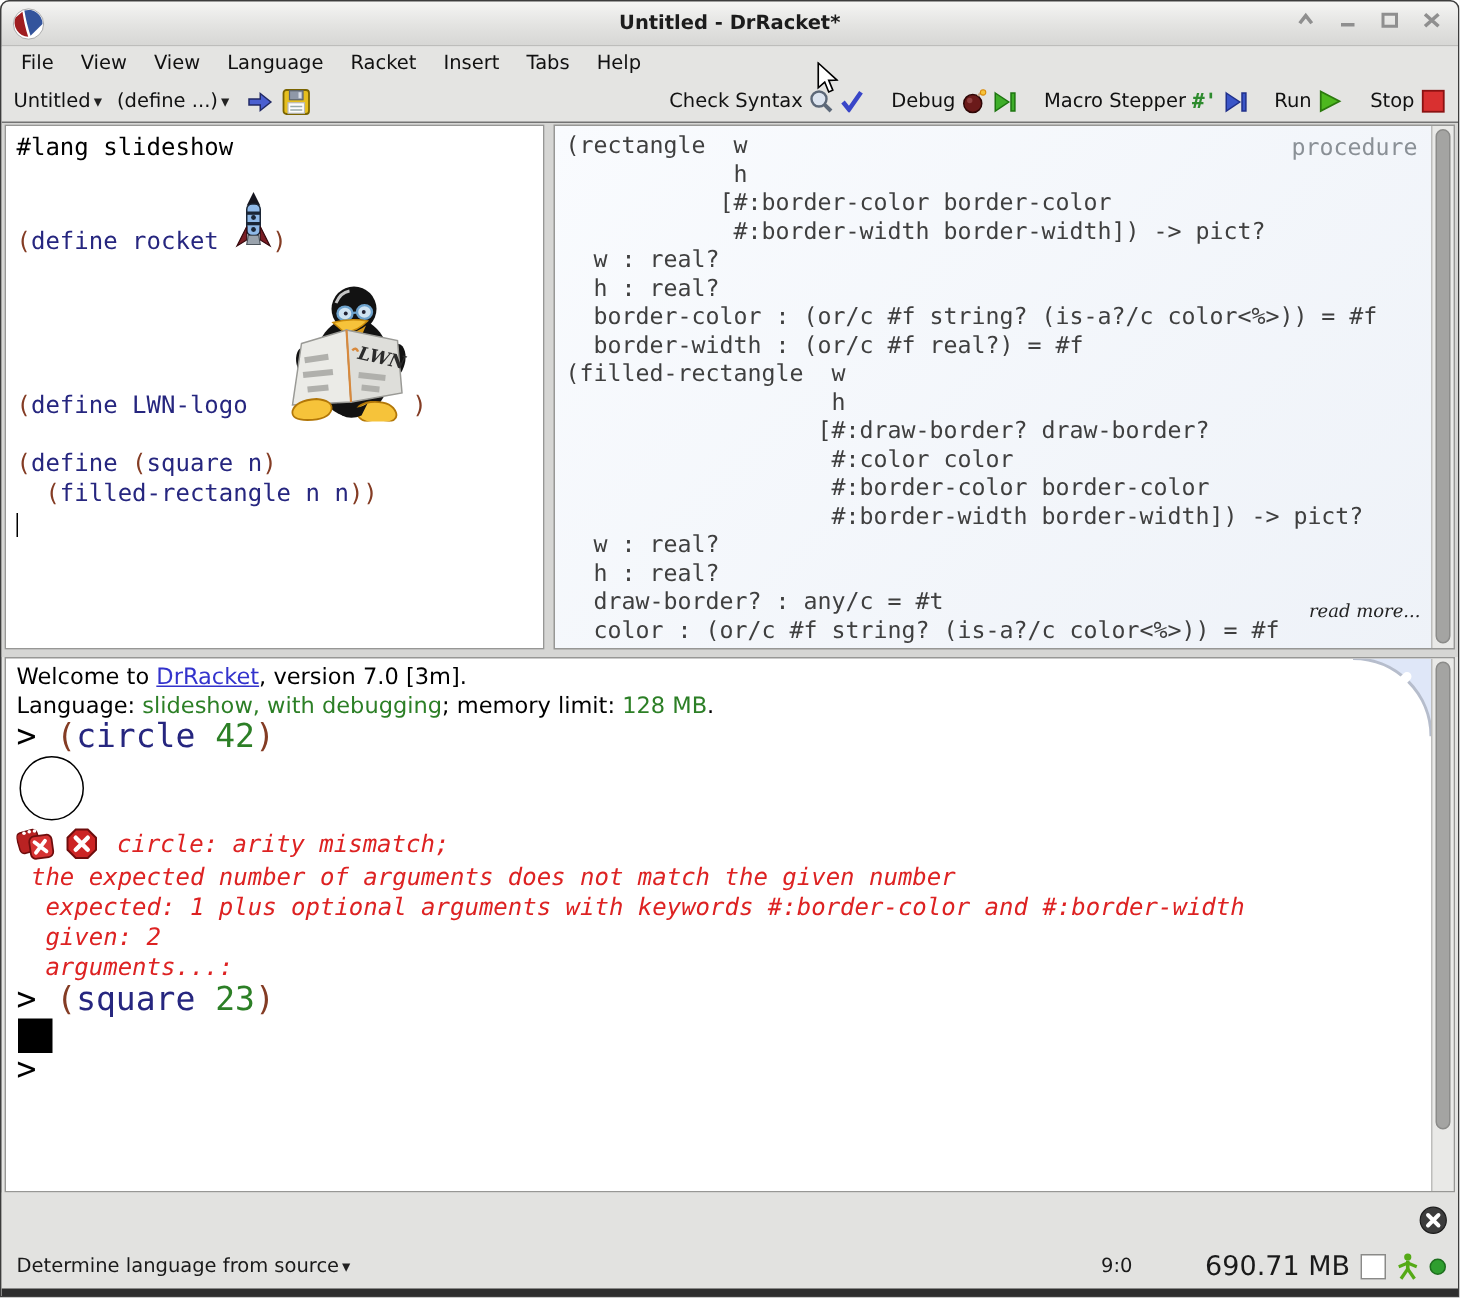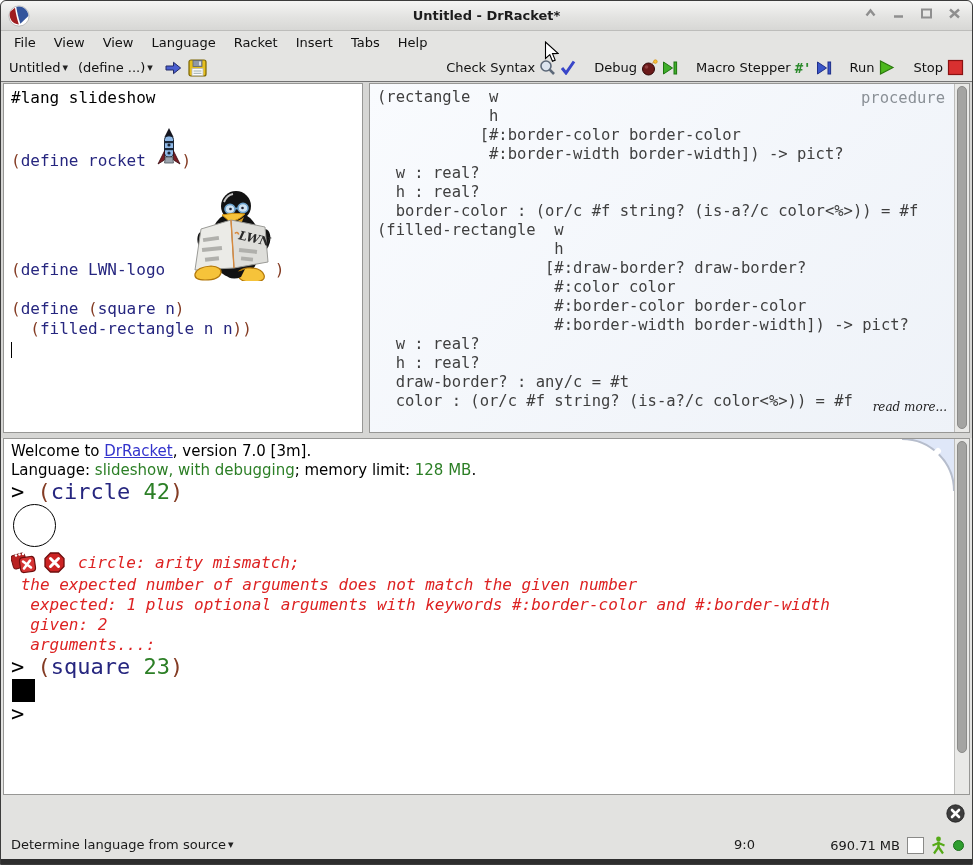--- a/index.html
+++ b/index.html
@@ -72,21 +72,21 @@
     color:var(--error,#dd2222);}
   .error-lines div{font-family:"DejaVu Sans Mono",monospace;font-style:italic;font-size:16px;line-height:20px;
     color:var(--error,#dd2222);white-space:pre;}
   .corner-btn{position:absolute;top:0;right:15px;width:52px;height:52px;}
   
   .bottom{position:absolute;top:794px;left:0;right:0;bottom:0;background:#e2e2e0;}
   .bottom-strip{position:absolute;left:0;right:0;bottom:0;height:5px;background:#2e2e2e;}
   .status-left{position:absolute;left:10px;bottom:12px;font-size:13px;color:#1a1a1a;display:flex;align-items:center;gap:2px;}
   .line-col{position:absolute;left:733px;bottom:12px;font-size:13px;color:#1a1a1a;}
   .status-right{position:absolute;right:8px;bottom:9px;display:flex;align-items:center;gap:7px;}
-  .memory{font-size:13px;color:#1a1a1a;}
+  .memory{font-size:18px;color:#1a1a1a;}
   .mem-box{width:17px;height:17px;background:#fff;border:1px solid #8a8a88;}
   .gc-dot{width:11px;height:11px;border-radius:50%;background:#2f9e2f;border:1px solid #1d6e1d;}
   .kill-icon{position:absolute;right:7px;top:9px;}
   .mouse-cursor{position:absolute;left:543px;top:40px;pointer-events:none;}
 </style>
 </head>
 <body>
 
 <div class="window">
 
@@ -244,20 +244,21 @@
 
     <div class="docs-pane">
       <div class="docs-content">
           <div class="doc-line">(rectangle  w</div>
           <div class="doc-line">            h</div>
           <div class="doc-line">           [#:border-color border-color</div>
           <div class="doc-line">            #:border-width border-width]) -&gt; pict?</div>
           <div class="doc-line">  w : real?</div>
           <div class="doc-line">  h : real?</div>
           <div class="doc-line">  border-color : (or/c #f string? (is-a?/c color&lt;%&gt;)) = #f</div>
+          <div class="doc-line">  border-width : (or/c #f real?) = #f</div>
           <div class="doc-line">(filled-rectangle  w</div>
           <div class="doc-line">                   h</div>
           <div class="doc-line">                  [#:draw-border? draw-border?</div>
           <div class="doc-line">                   #:color color</div>
           <div class="doc-line">                   #:border-color border-color</div>
           <div class="doc-line">                   #:border-width border-width]) -&gt; pict?</div>
           <div class="doc-line">  w : real?</div>
           <div class="doc-line">  h : real?</div>
           <div class="doc-line">  draw-border? : any/c = #t</div>
           <div class="doc-line">  color : (or/c #f string? (is-a?/c color&lt;%&gt;)) = #f</div>

